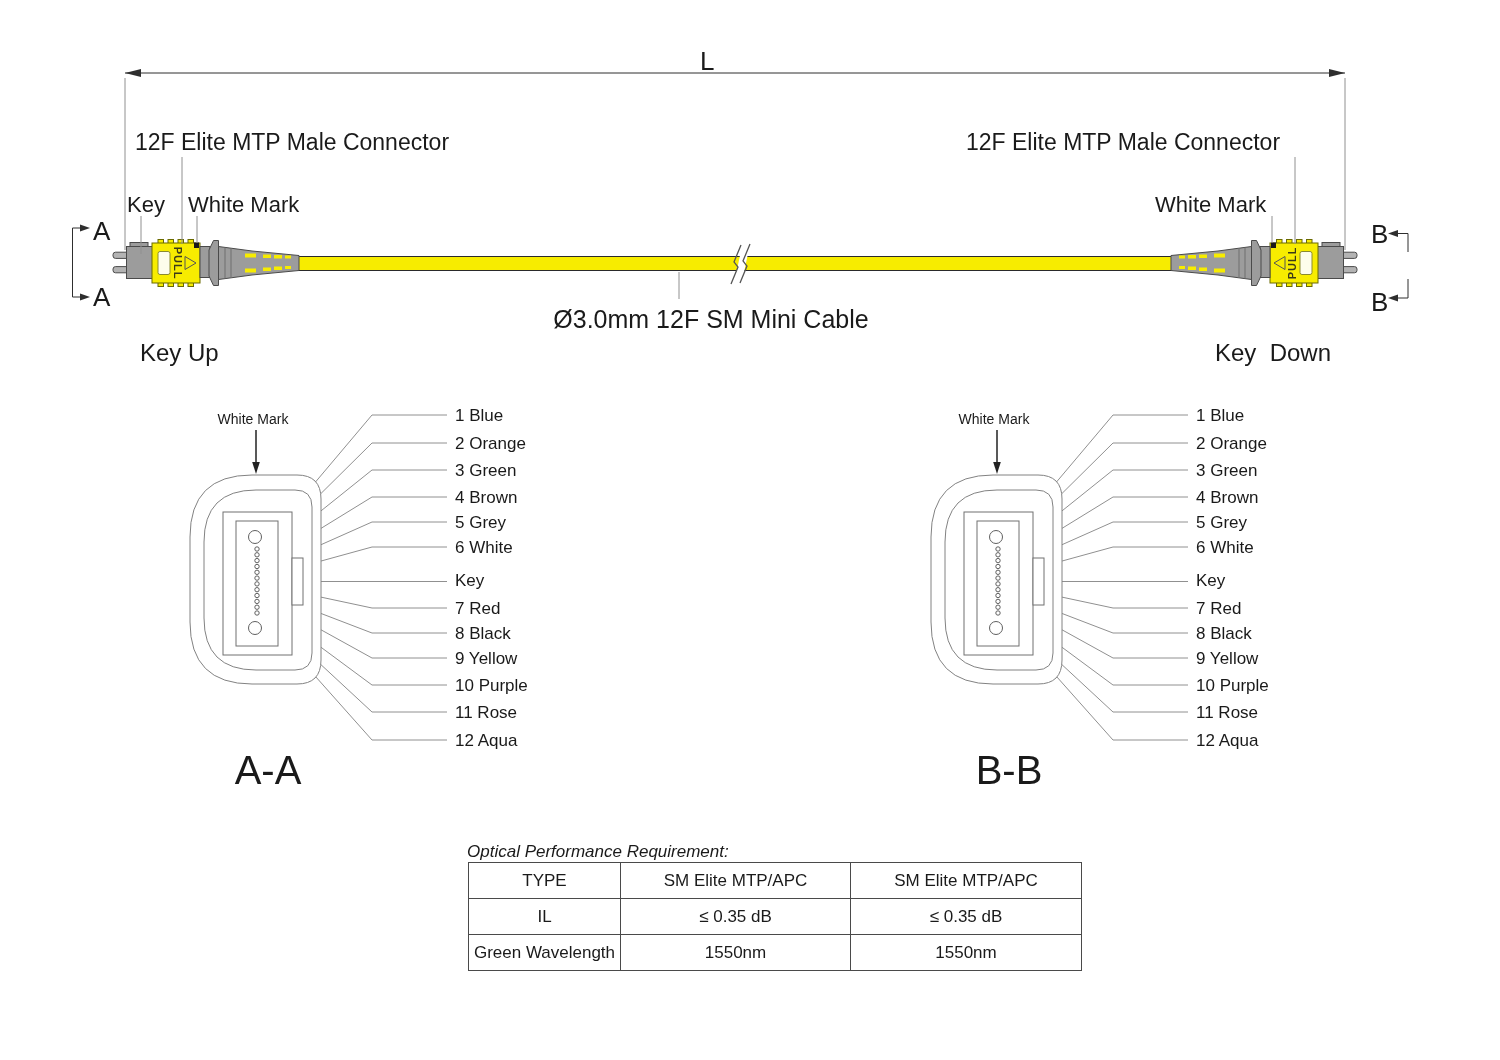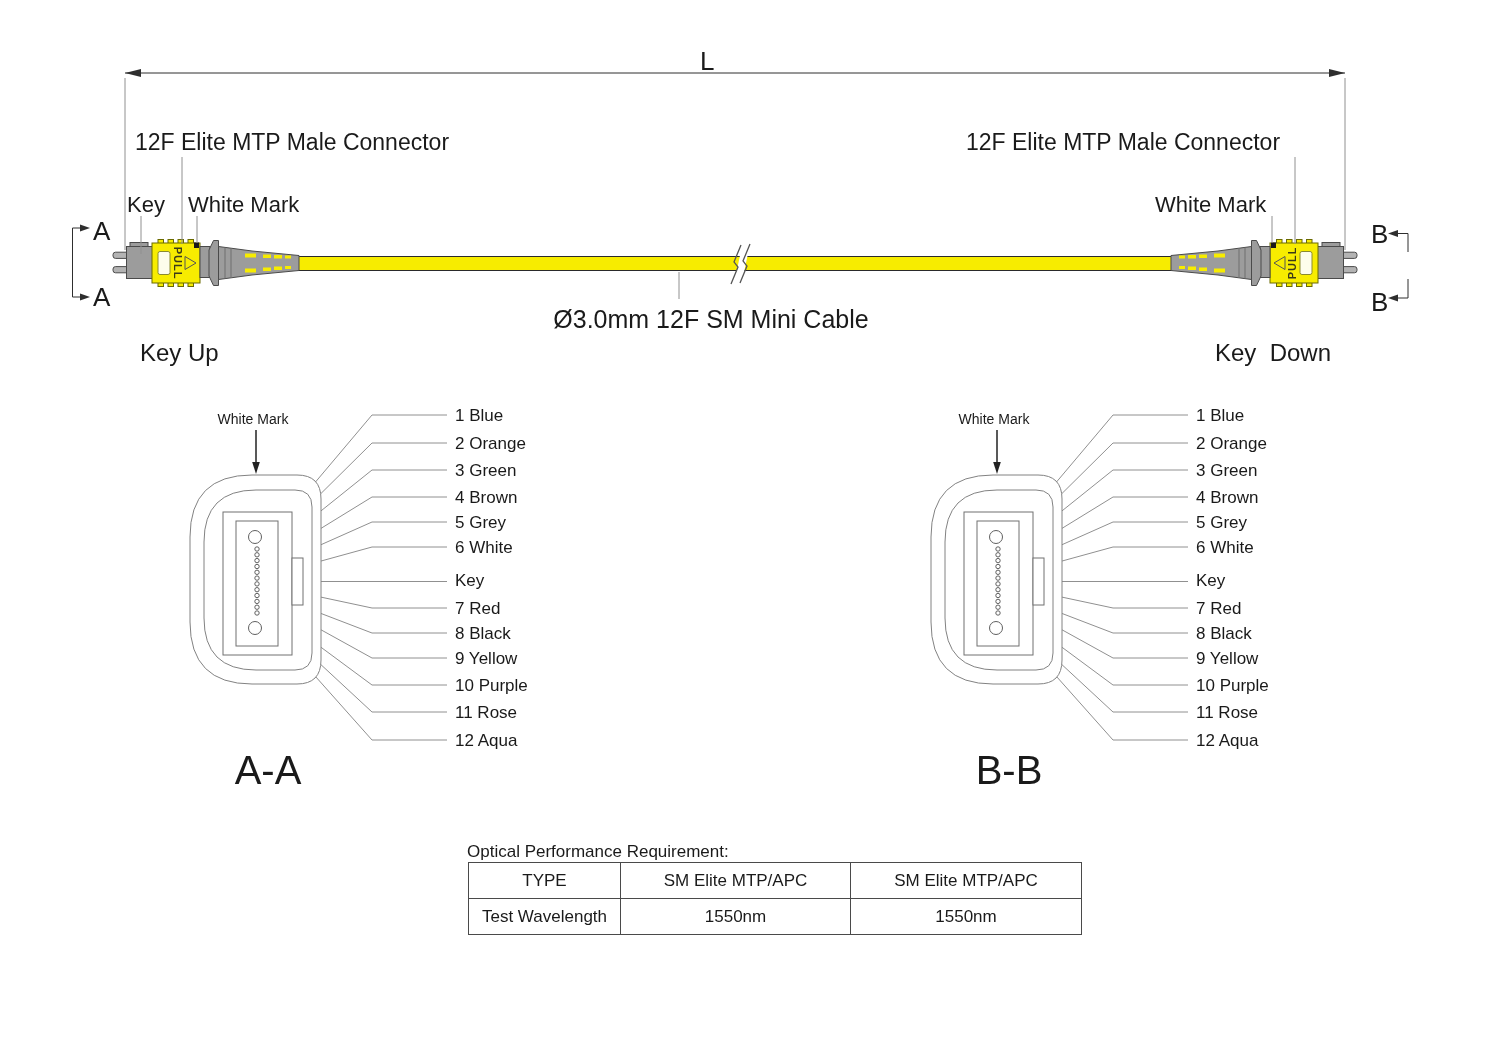--- a/index.html
+++ b/index.html
@@ -9,21 +9,21 @@
   .lbl{font-size:22px;}
   .biglbl{font-size:23px;}
   .dimlbl{font-size:26px;}
   .cablelbl{font-size:25px;}
   .seclbl{font-size:26px;}
   .orientlbl{font-size:24px;white-space:pre;}
   .fiberlbl{font-size:17px;}
   .facemark{font-size:14px;}
   .sectitle{font-size:40px;}
   .pull{font-size:11px;font-weight:bold;fill:#3a3a1a;letter-spacing:1px;}
-  .perf-title{position:absolute;left:467px;top:842px;font-size:17px;}
+  .perf-title{position:absolute;left:467px;top:842px;font-size:17px;font-style:italic;}
   table.perf{position:absolute;left:468px;top:862px;border-collapse:collapse;}
   table.perf td{border:1px solid #4a4a4a;height:35px;text-align:center;vertical-align:middle;font-size:17px;padding:0;}
   td.c0{width:151px;} td.c1{width:229px;} td.c2{width:230px;}
 </style>
 </head>
 <body>
 
 <svg width="1500" height="1060" viewBox="0 0 1500 1060">
   <defs>
 
@@ -225,18 +225,23 @@
 
 <div class="perf-title">Optical Performance Requirement:</div>
 <table class="perf">
   <tbody>
     <tr>
       <td class="c0">TYPE</td>
       <td class="c1">SM Elite MTP/APC</td>
       <td class="c2">SM Elite MTP/APC</td>
     </tr>
     <tr>
-      <td class="c0">Test Wavelength</td>
+      <td class="c0">IL</td>
+      <td class="c1">≤ 0.35 dB</td>
+      <td class="c2">≤ 0.35 dB</td>
+    </tr>
+    <tr>
+      <td class="c0">Green Wavelength</td>
       <td class="c1">1550nm</td>
       <td class="c2">1550nm</td>
     </tr>
   </tbody>
 </table>
 
 </body></html>

